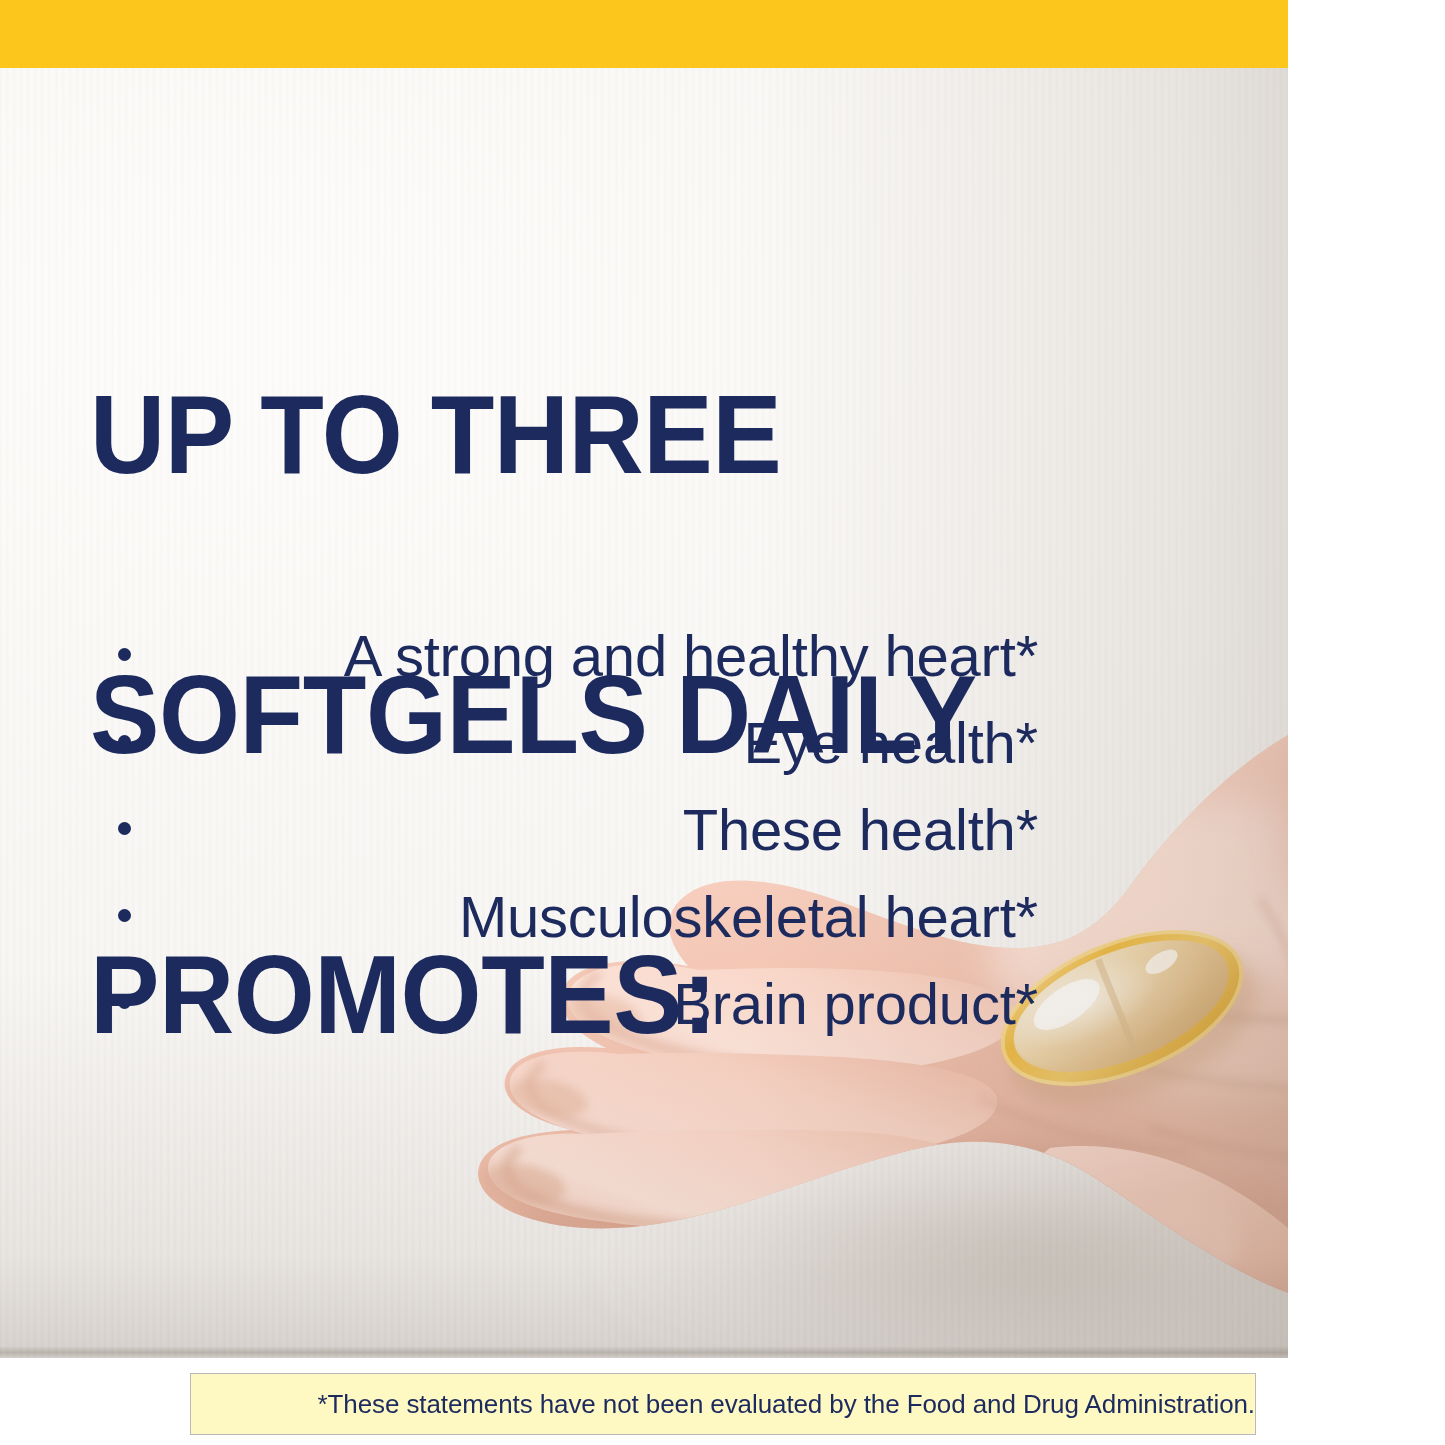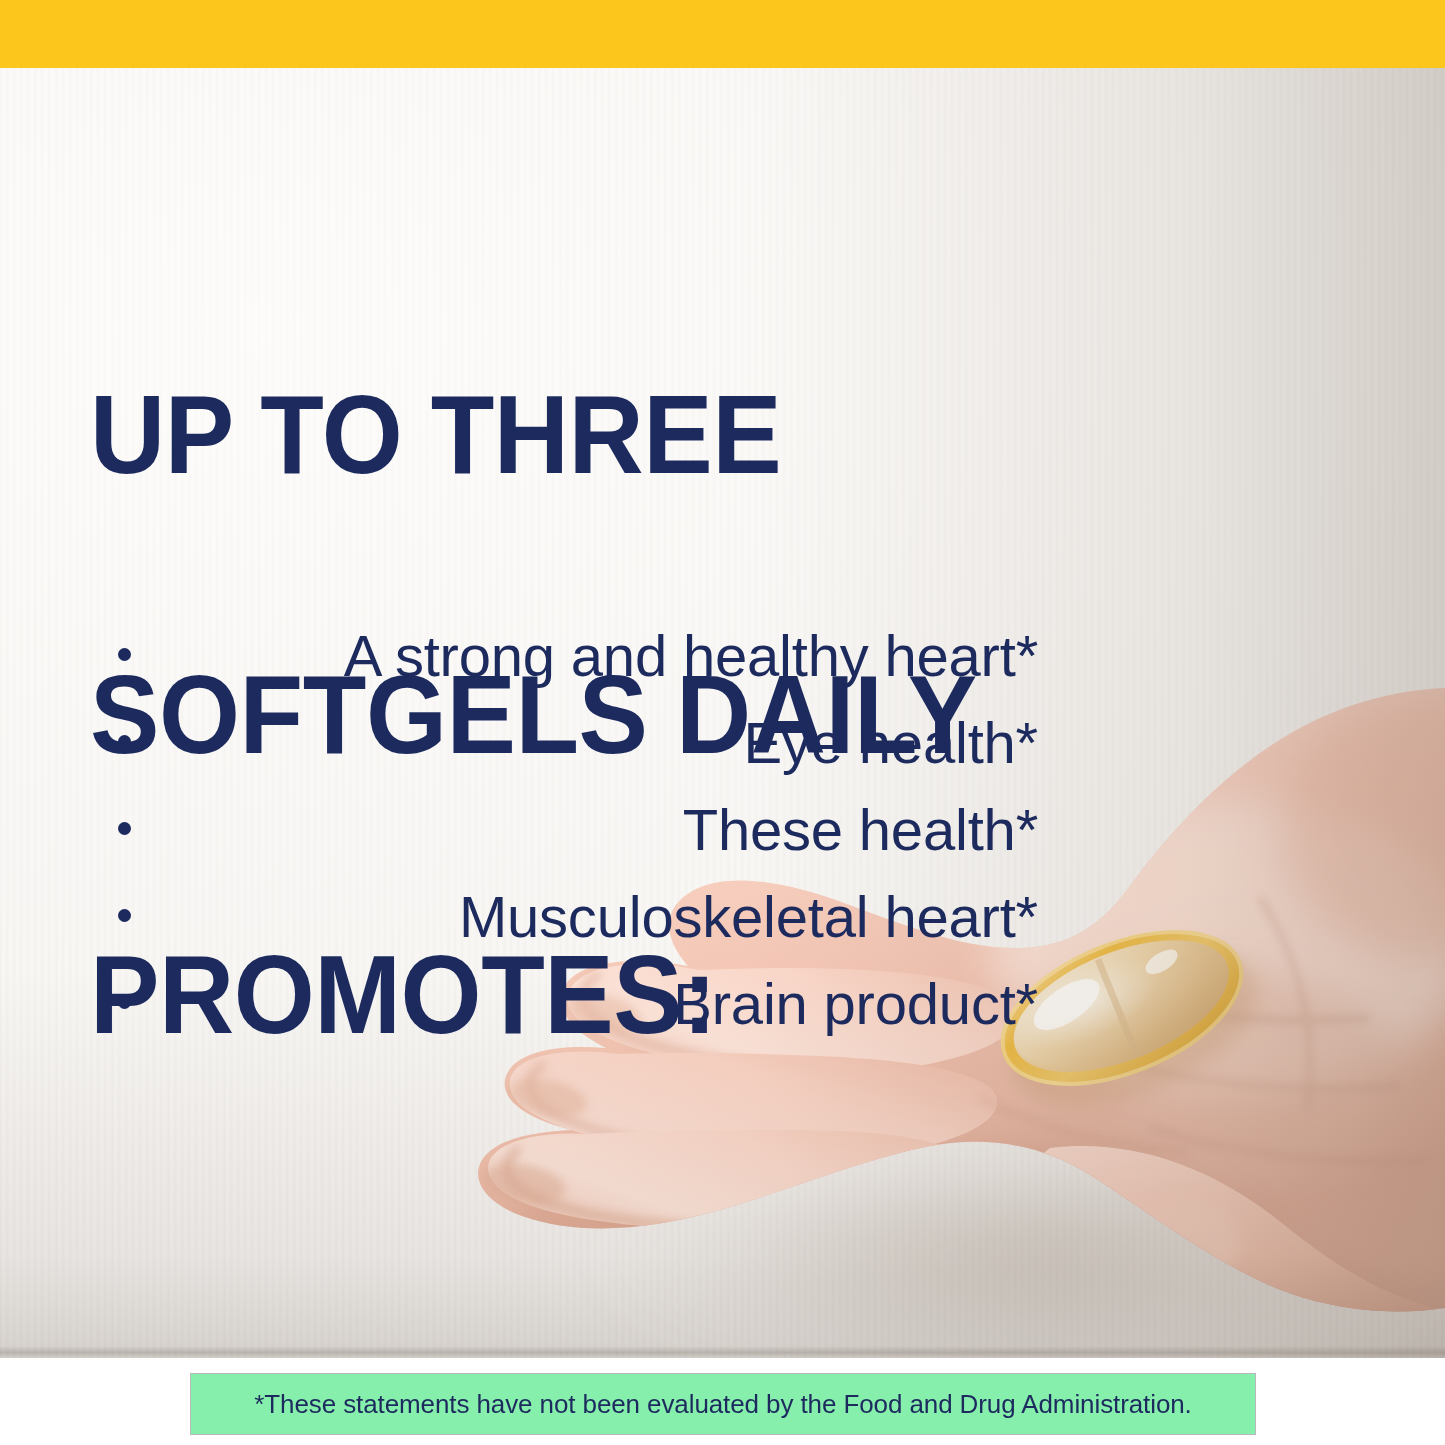--- a/index.html
+++ b/index.html
@@ -2,21 +2,21 @@
 <html><head>
 <meta charset="utf-8">
 <style>
   html, body {
     margin: 0;
     padding: 0;
     background: #ffffff;
   }
   #stage {
     position: relative;
-    width: 1445px;
+    width: 1288px;
     height: 1445px;
     overflow: hidden;
     background: #ffffff;
     font-family: "Liberation Sans", sans-serif;
     -webkit-font-smoothing: antialiased;
   }
 
   
   #top-band {
     position: absolute;
@@ -129,25 +129,25 @@
 
   
   #disclaimer-box {
     position: absolute;
     left: 190px;
     top: 1373px;
     width: 1066px;
     height: 62px;
     box-sizing: border-box;
     border: 1px solid #b9b9bd;
-    background: #86efac;
+    background: #fef9c3;
     display: flex;
-    flex-direction: column;
+    flex-direction: row;
     align-items: center;
-    justify-content: center;
+    justify-content: flex-end;
   }
   .disclaimer-line {
     color: #1C2A5E;
     font-size: 26px;
     line-height: 30px;
     text-align: center;
     letter-spacing: -0.1px;
     white-space: nowrap;
   }
 </style>

